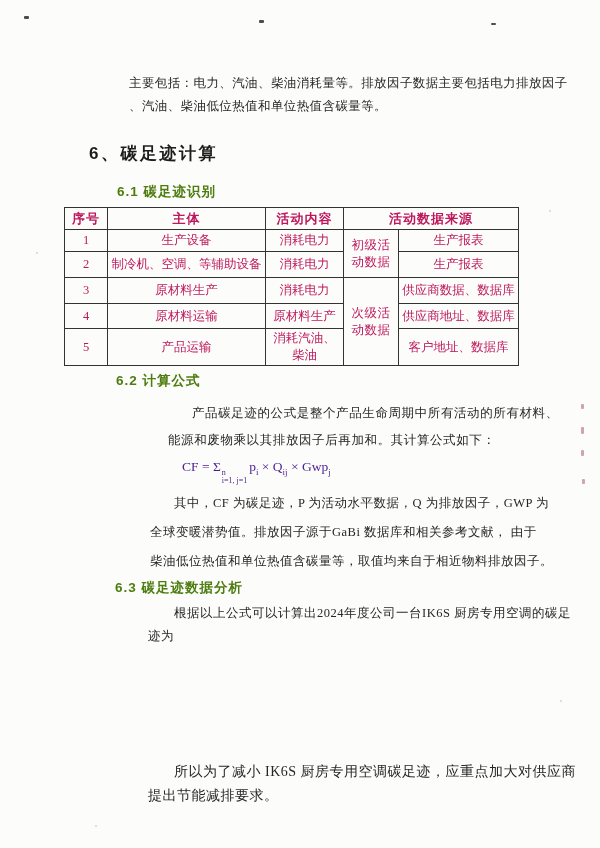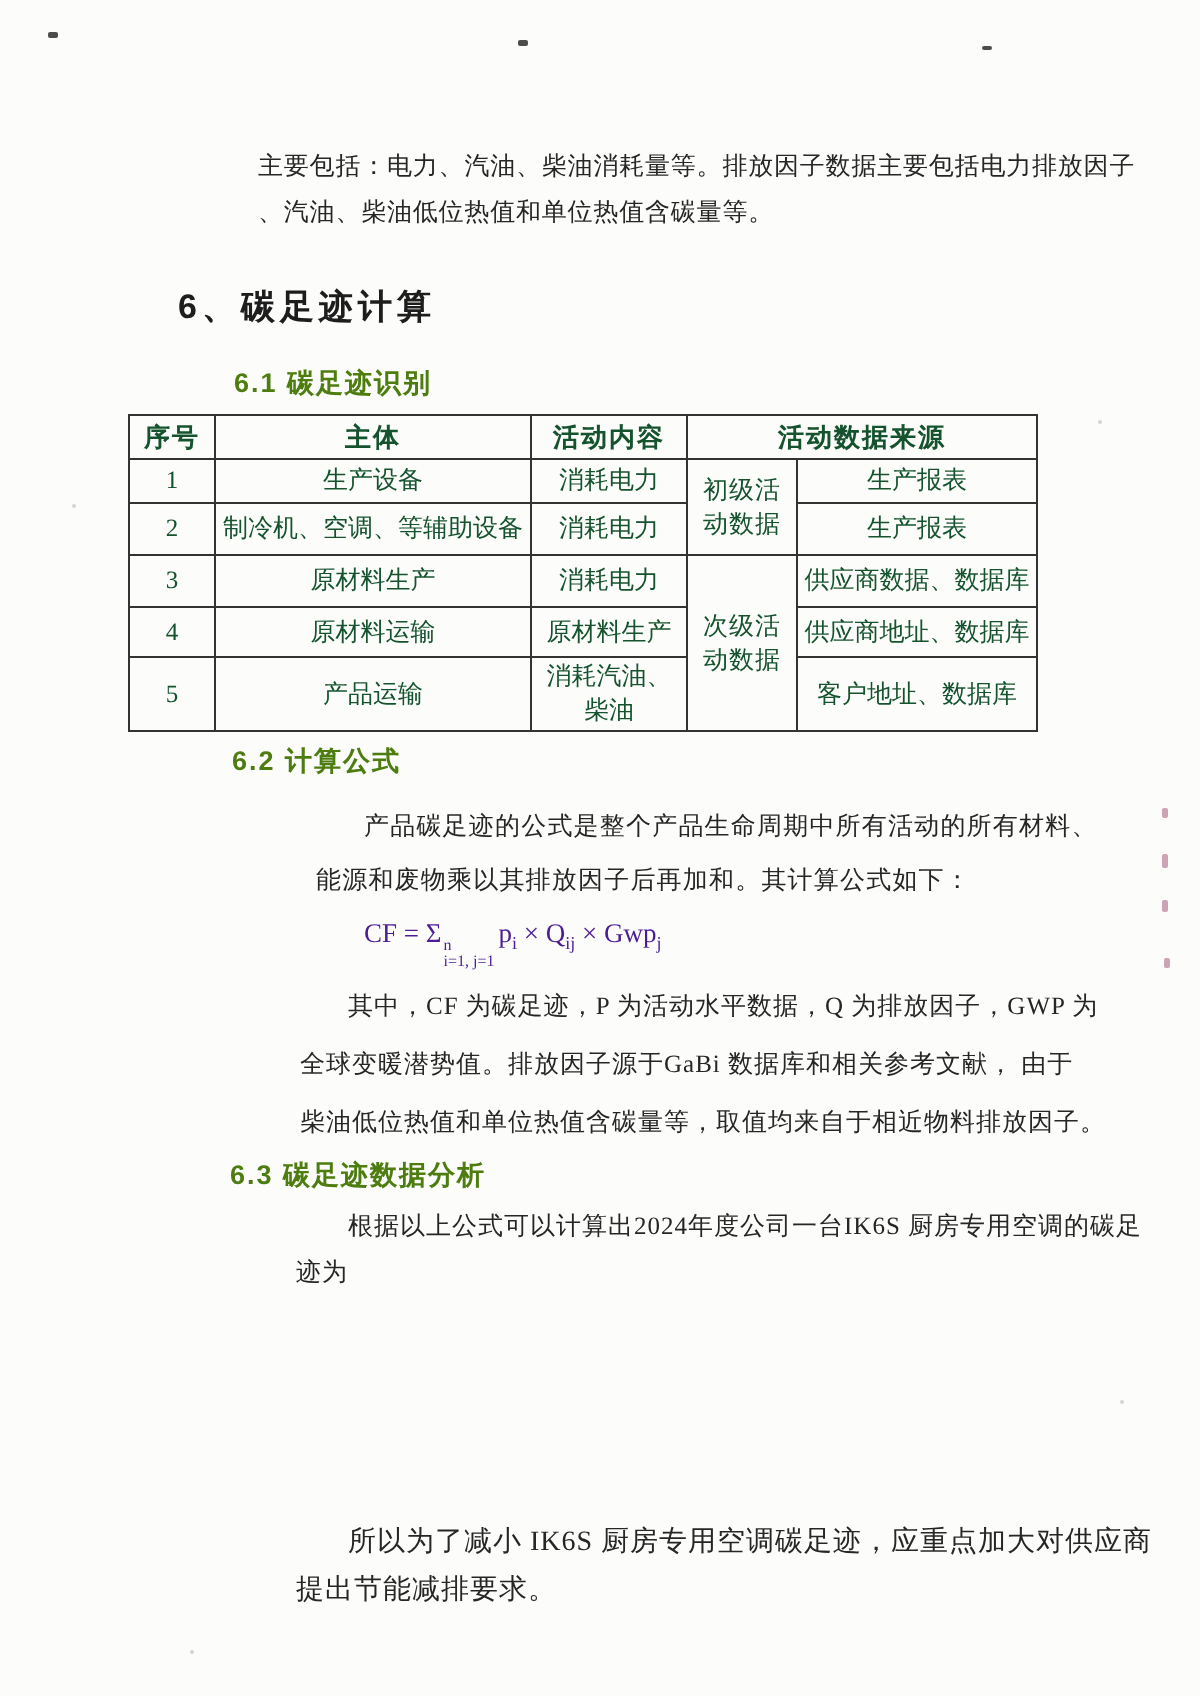--- a/index.html
+++ b/index.html
@@ -29,33 +29,33 @@
     font-size:13.5px; font-weight:bold; letter-spacing:1px; color:#4d7c0f;
   }
   .h-61 { top:183px; left:117px; }
   .h-62 { top:372px; left:116px; }
   .h-63 { top:579px; left:115px; }
 
   table.cf {
     position:absolute; top:207px; left:64px;
     width:454px; table-layout:fixed;
     border-collapse:collapse;
-    font-size:12.5px; color:#14532d;padding-left:16px;
+    font-size:12.5px; color:#be185d;padding-left:16px;
   }
   table.cf th, table.cf td {
     border:1px solid #333;
     text-align:center; vertical-align:middle;
     padding:1px 2px;
     white-space:pre-line;
     font-weight:normal;
   }
   table.cf th { font-weight:bold; font-size:13px; letter-spacing:1px; }
   table.cf .group { letter-spacing:0.5px; }
 
-  .p-621 { top:400px; left:122px; font-size:12.5px; line-height:26.5px; letter-spacing:0.6px; }
+  .p-621 { top:400px; left:132px; font-size:12.5px; line-height:26.5px; letter-spacing:0.6px; }
   .p-622 { top:489px; left:114px; font-size:12.5px; line-height:29px; letter-spacing:0.5px; }
   .p-631 { top:602px; left:112px; font-size:12.5px; line-height:22.5px; letter-spacing:0.5px; }
   .p-632 { top:646px; left:112px; font-size:12.5px; line-height:24px; letter-spacing:0.5px; }
   .p-633 { top:760px; left:112px; font-size:14px; line-height:24px; letter-spacing:0.5px; }
 
   .formula {
     position:absolute; top:459px; left:182px;
     font-size:13.5px; color:#4c1d95;
     white-space:nowrap;
   }

